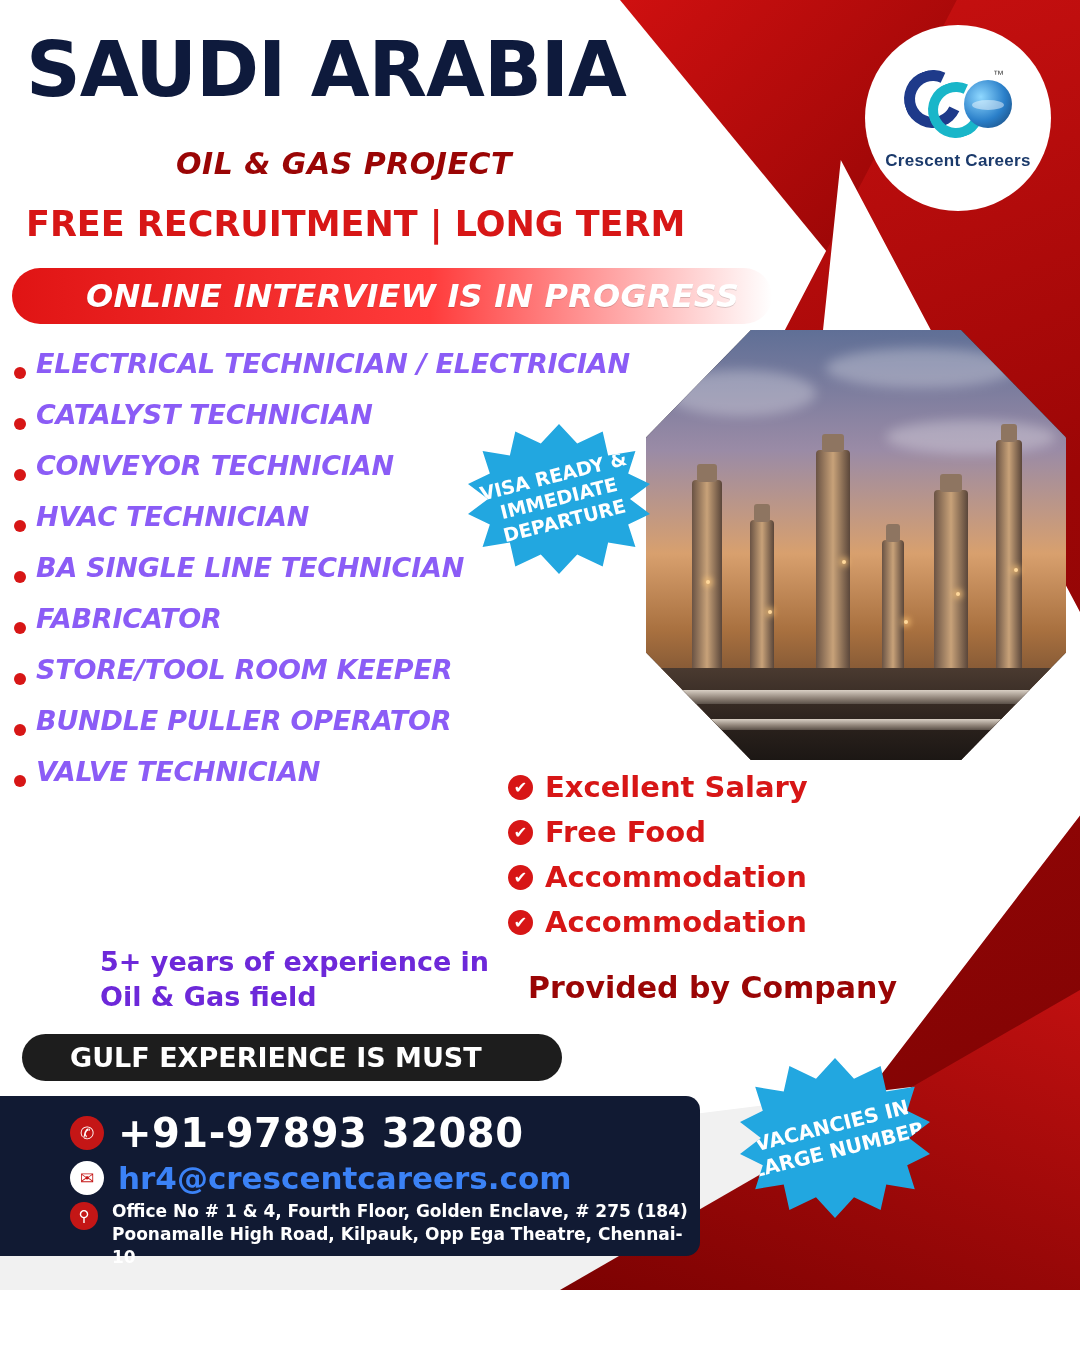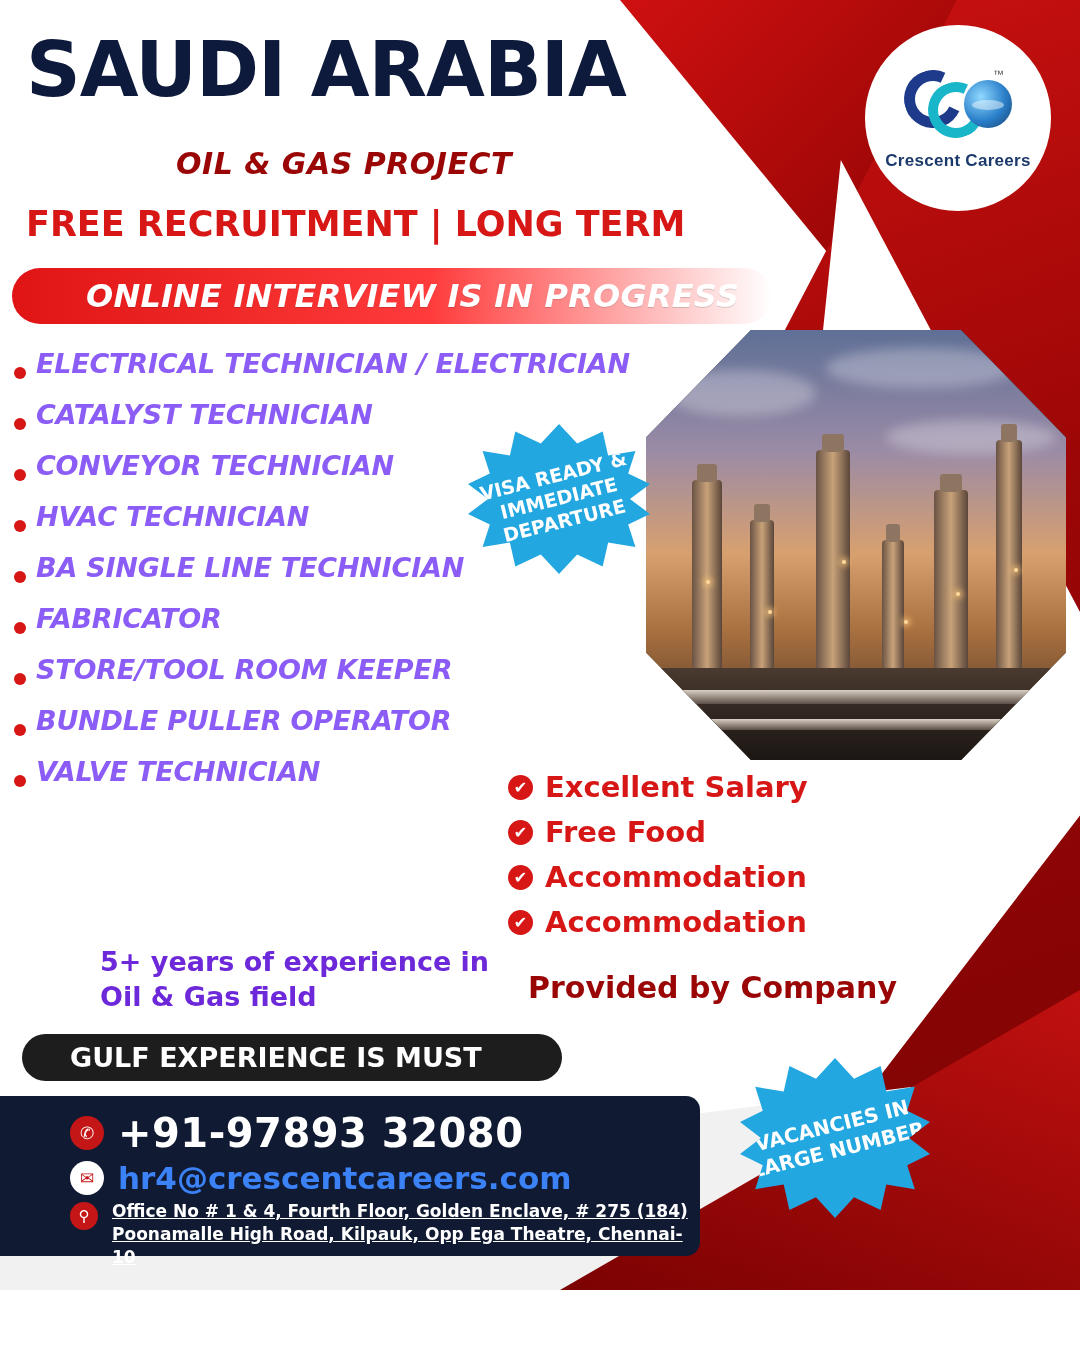--- a/index.html
+++ b/index.html
@@ -226,21 +226,20 @@
     color: #ffffff; font-size: 40px; font-weight: 800; letter-spacing: .5px;
     font-family: "DejaVu Sans", sans-serif;
   }
   .mail-txt {
     color: #3b82f6; font-size: 31px; font-weight: 700;
     font-family: "DejaVu Sans", sans-serif;
   }
   .addr {
     color: #ffffff; font-size: 17px; font-weight: 700; line-height: 1.35;
     font-family: "DejaVu Sans", sans-serif;
-    text-decoration: underline;
   }
 </style>
 </head>
 <body>
 
 <div class="bg-red-top"></div>
 <div class="bg-red-sweep"></div>
 <div class="bg-white-wedge"></div>
 <div class="bg-grey-wedge"></div>
 <div class="bg-red-bottom-tri"></div>

